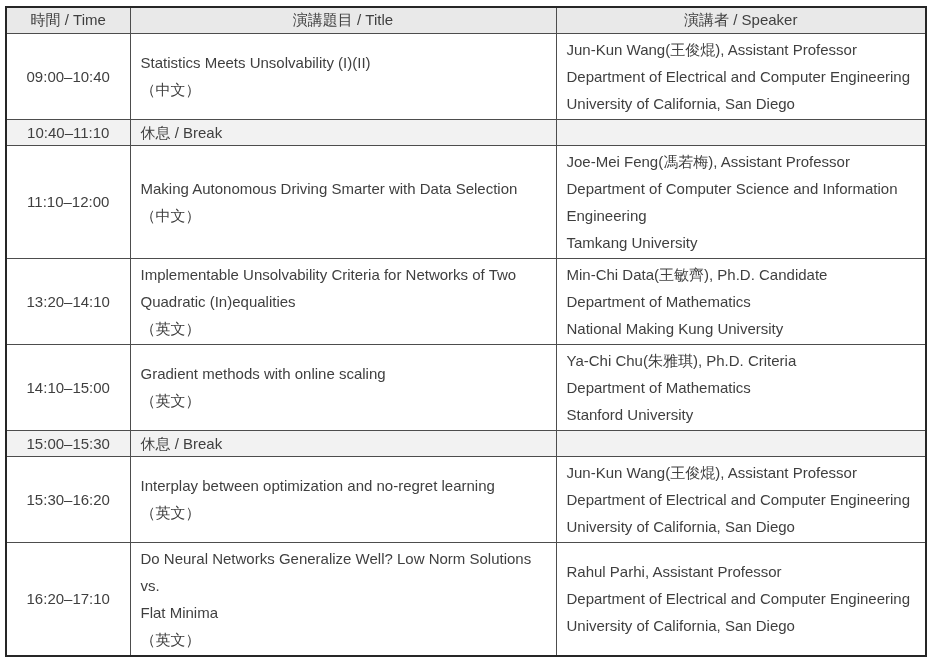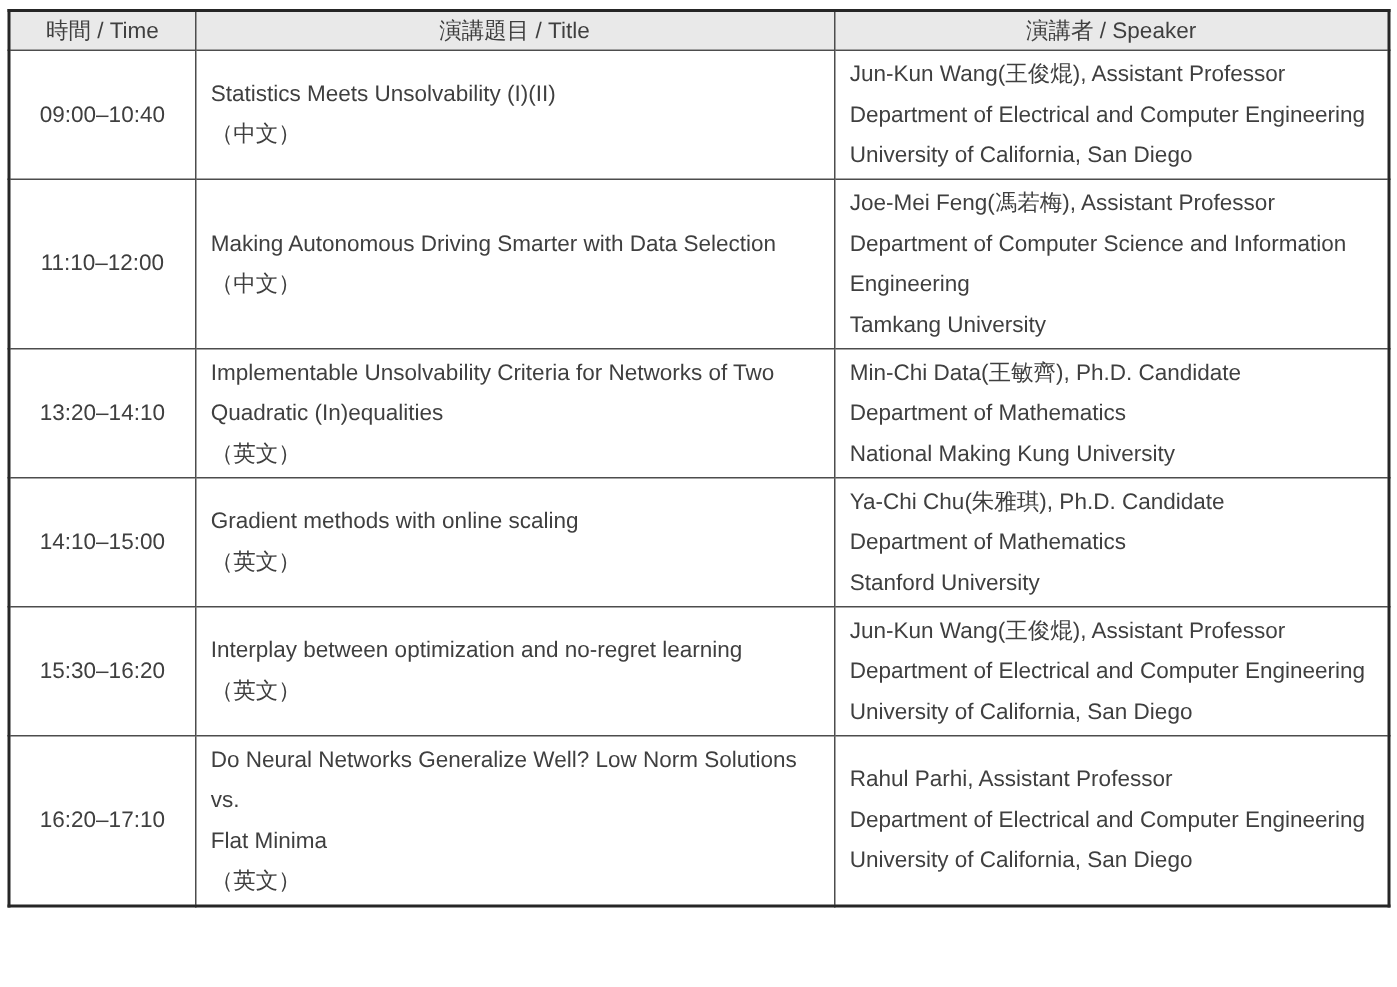--- a/index.html
+++ b/index.html
@@ -80,20 +80,25 @@
           <div class="line">Statistics Meets Unsolvability (I)(II)</div>
           <div class="line">（中文）</div>
         </td>
         <td class="speaker">
           <div class="line">Jun-Kun Wang(王俊焜), Assistant Professor</div>
           <div class="line">Department of Electrical and Computer Engineering</div>
           <div class="line">University of California, San Diego</div>
         </td>
       </tr>
 
+      <tr class="row-short row-break">
+        <td class="time">10:40–11:10</td>
+        <td class="label">休息 / Break</td>
+        <td class="label"></td>
+      </tr>
 
       <tr>
         <td class="time">11:10–12:00</td>
         <td class="title">
           <div class="line">Making Autonomous Driving Smarter with Data Selection</div>
           <div class="line">（中文）</div>
         </td>
         <td class="speaker">
           <div class="line">Joe-Mei Feng(馮若梅), Assistant Professor</div>
           <div class="line">Department of Computer Science and Information</div>
@@ -117,26 +122,31 @@
         </td>
       </tr>
 
       <tr>
         <td class="time">14:10–15:00</td>
         <td class="title">
           <div class="line">Gradient methods with online scaling</div>
           <div class="line">（英文）</div>
         </td>
         <td class="speaker">
-          <div class="line">Ya-Chi Chu(朱雅琪), Ph.D. Candidate</div>
+          <div class="line">Ya-Chi Chu(朱雅琪), Ph.D. Criteria</div>
           <div class="line">Department of Mathematics</div>
           <div class="line">Stanford University</div>
         </td>
       </tr>
 
+      <tr class="row-short row-break">
+        <td class="time">15:00–15:30</td>
+        <td class="label">休息 / Break</td>
+        <td class="label"></td>
+      </tr>
 
       <tr>
         <td class="time">15:30–16:20</td>
         <td class="title">
           <div class="line">Interplay between optimization and no-regret learning</div>
           <div class="line">（英文）</div>
         </td>
         <td class="speaker">
           <div class="line">Jun-Kun Wang(王俊焜), Assistant Professor</div>
           <div class="line">Department of Electrical and Computer Engineering</div>

